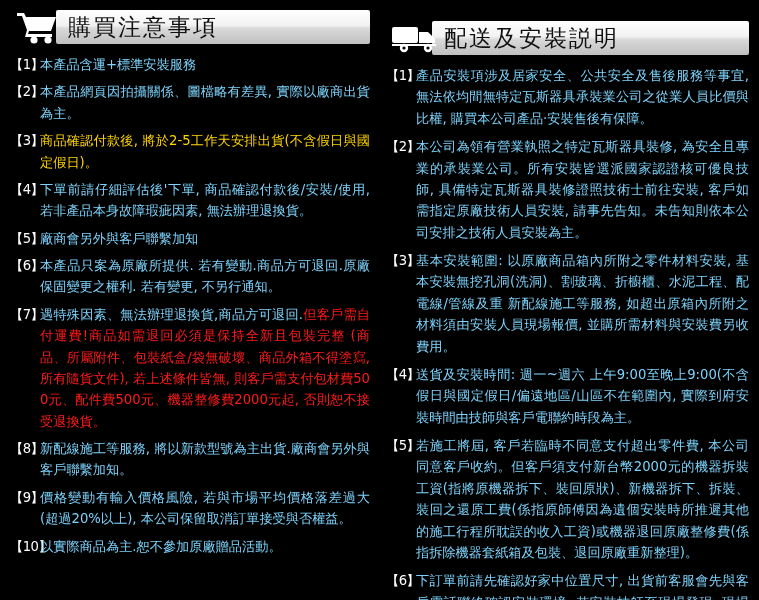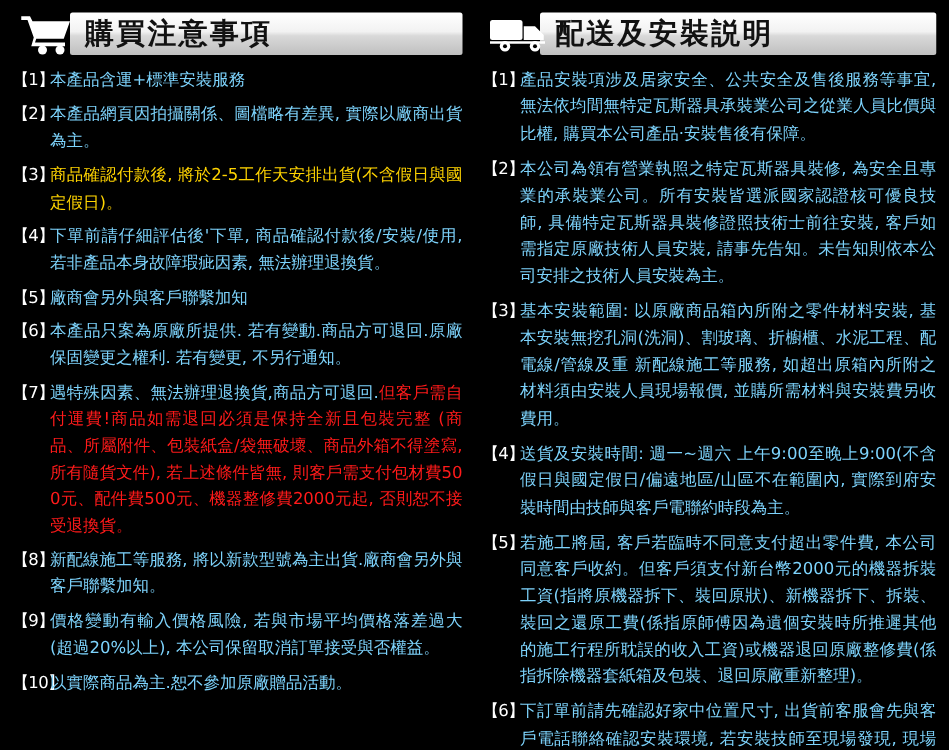--- a/index.html
+++ b/index.html
@@ -26,21 +26,21 @@
   .col {
     box-sizing: border-box;
     position: relative;
   }
   .col-left {
     width: 380px;
     padding: 8px 10px 8px 10px;
   }
   .col-right {
     width: 379px;
-    padding: 8px 10px 8px 6px;
+    padding: 19px 10px 8px 6px;
   }
   
   .hdr {
     position: relative;
     height: 38px;
     margin-bottom: 8px;
     display: flex;
     align-items: center;
   }
   .hdr-bar {
@@ -50,21 +50,21 @@
     top: 2px;
     height: 34px;
     background: linear-gradient(to bottom, #ffffff 0%, #f2f2f2 45%, #d9d9d9 55%, #bfbfbf 100%);
     border-radius: 2px;
   }
   .hdr-title {
     position: relative;
     z-index: 2;
     margin-left: 58px;
     font-size: 23px;
-    font-weight: bold;
+    font-weight: normal;
     letter-spacing: 2px;
     color: #111111;
     line-height: 34px;
   }
   .hdr-icon {
     position: absolute;
     left: 4px;
     top: 0px;
     width: 52px;
     height: 38px;

